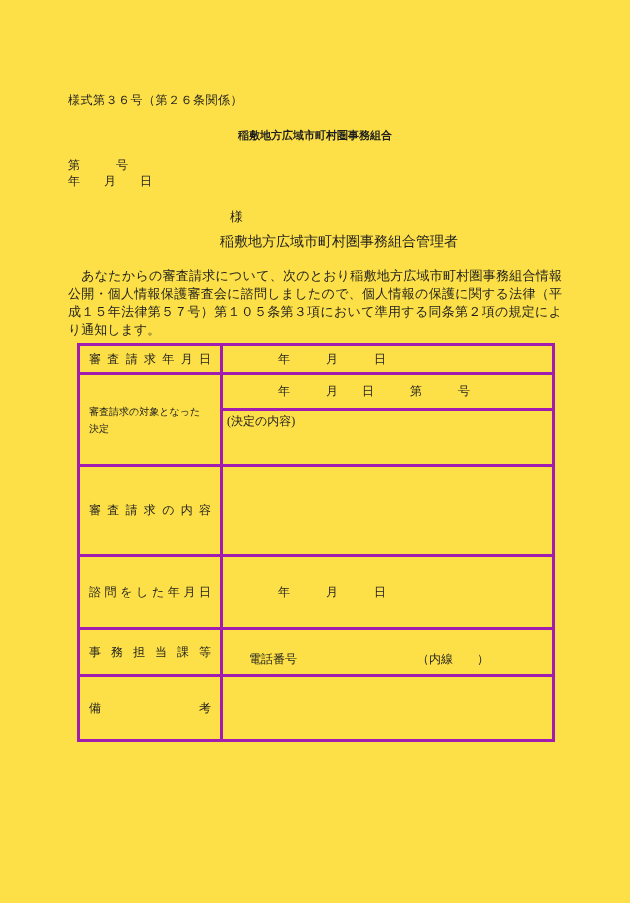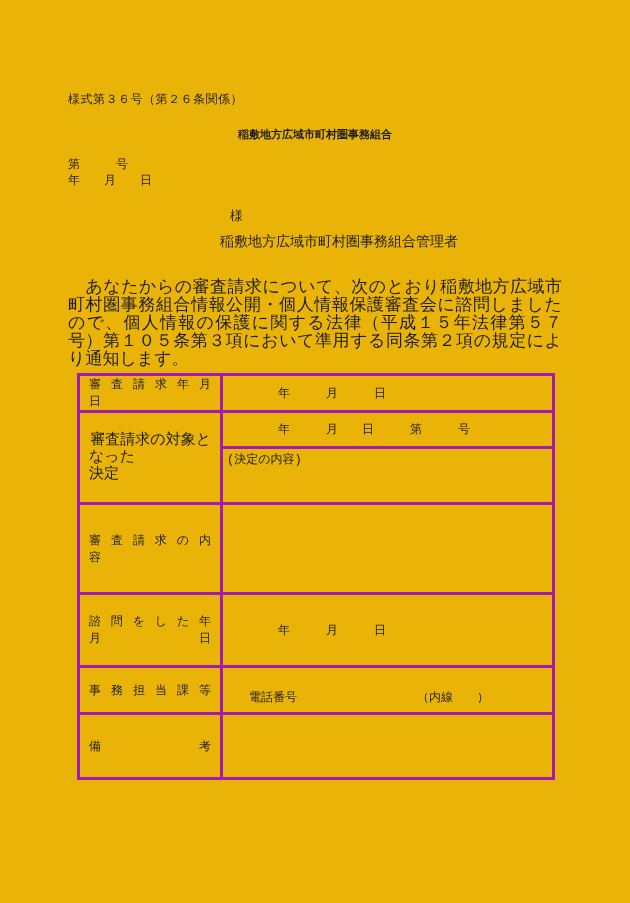--- a/index.html
+++ b/index.html
@@ -2,23 +2,23 @@
 <html><head>
 <meta charset="utf-8">
 <style>
   * { margin: 0; padding: 0; box-sizing: border-box; }
   html, body { background: #e9e9e9; }
   .page {
     position: relative;
     width: 630px;
     height: 903px;
     margin: 0 auto;
-    background: #eab308;
+    background: #fde047;
     color: #1e1e1e;
-    font-family: Liberation Mono, monospace;
+    font-family: Liberation Serif, serif;
     padding: 93px 68px 0 68px;
     overflow: hidden;
   }
   .form-note {
     font-size: 12px;
     line-height: 15px;
     letter-spacing: 0.5px;
   }
   .doc-title {
     margin-top: 17px;
@@ -40,22 +40,22 @@
     line-height: 17px;
     padding-left: 162px;
   }
   .sender-line {
     margin-top: 8px;
     font-size: 14px;
     line-height: 18px;
     padding-left: 152px;
   }
   .body-text {
-    margin-top: 28px;
-    font-size: 17px;
+    margin-top: 16px;
+    font-size: 13px;
     line-height: 18px;
     text-align: justify;
   }
   table.form-table {
     margin-top: 4px;
     margin-left: 9px;
     width: 475px;
     border-collapse: collapse;
     table-layout: fixed;
   }
@@ -69,21 +69,21 @@
   }
   .form-table th {
     text-align: justify;
     text-align-last: justify;
     padding: 0 9px;
   }
   .form-table th.wrap-label {
     text-align: right;
     text-align-last: left;
     white-space: pre-line;
-    font-size: 15px;
+    font-size: 10px;
     line-height: 17px;
   }
   .form-table td.date-cell { padding-left: 55px; }
   .form-table td.note-cell {
     vertical-align: top;
     text-align: left;
     padding: 2px 4px;
   }
   .form-table td.phone-cell {
     vertical-align: bottom;

